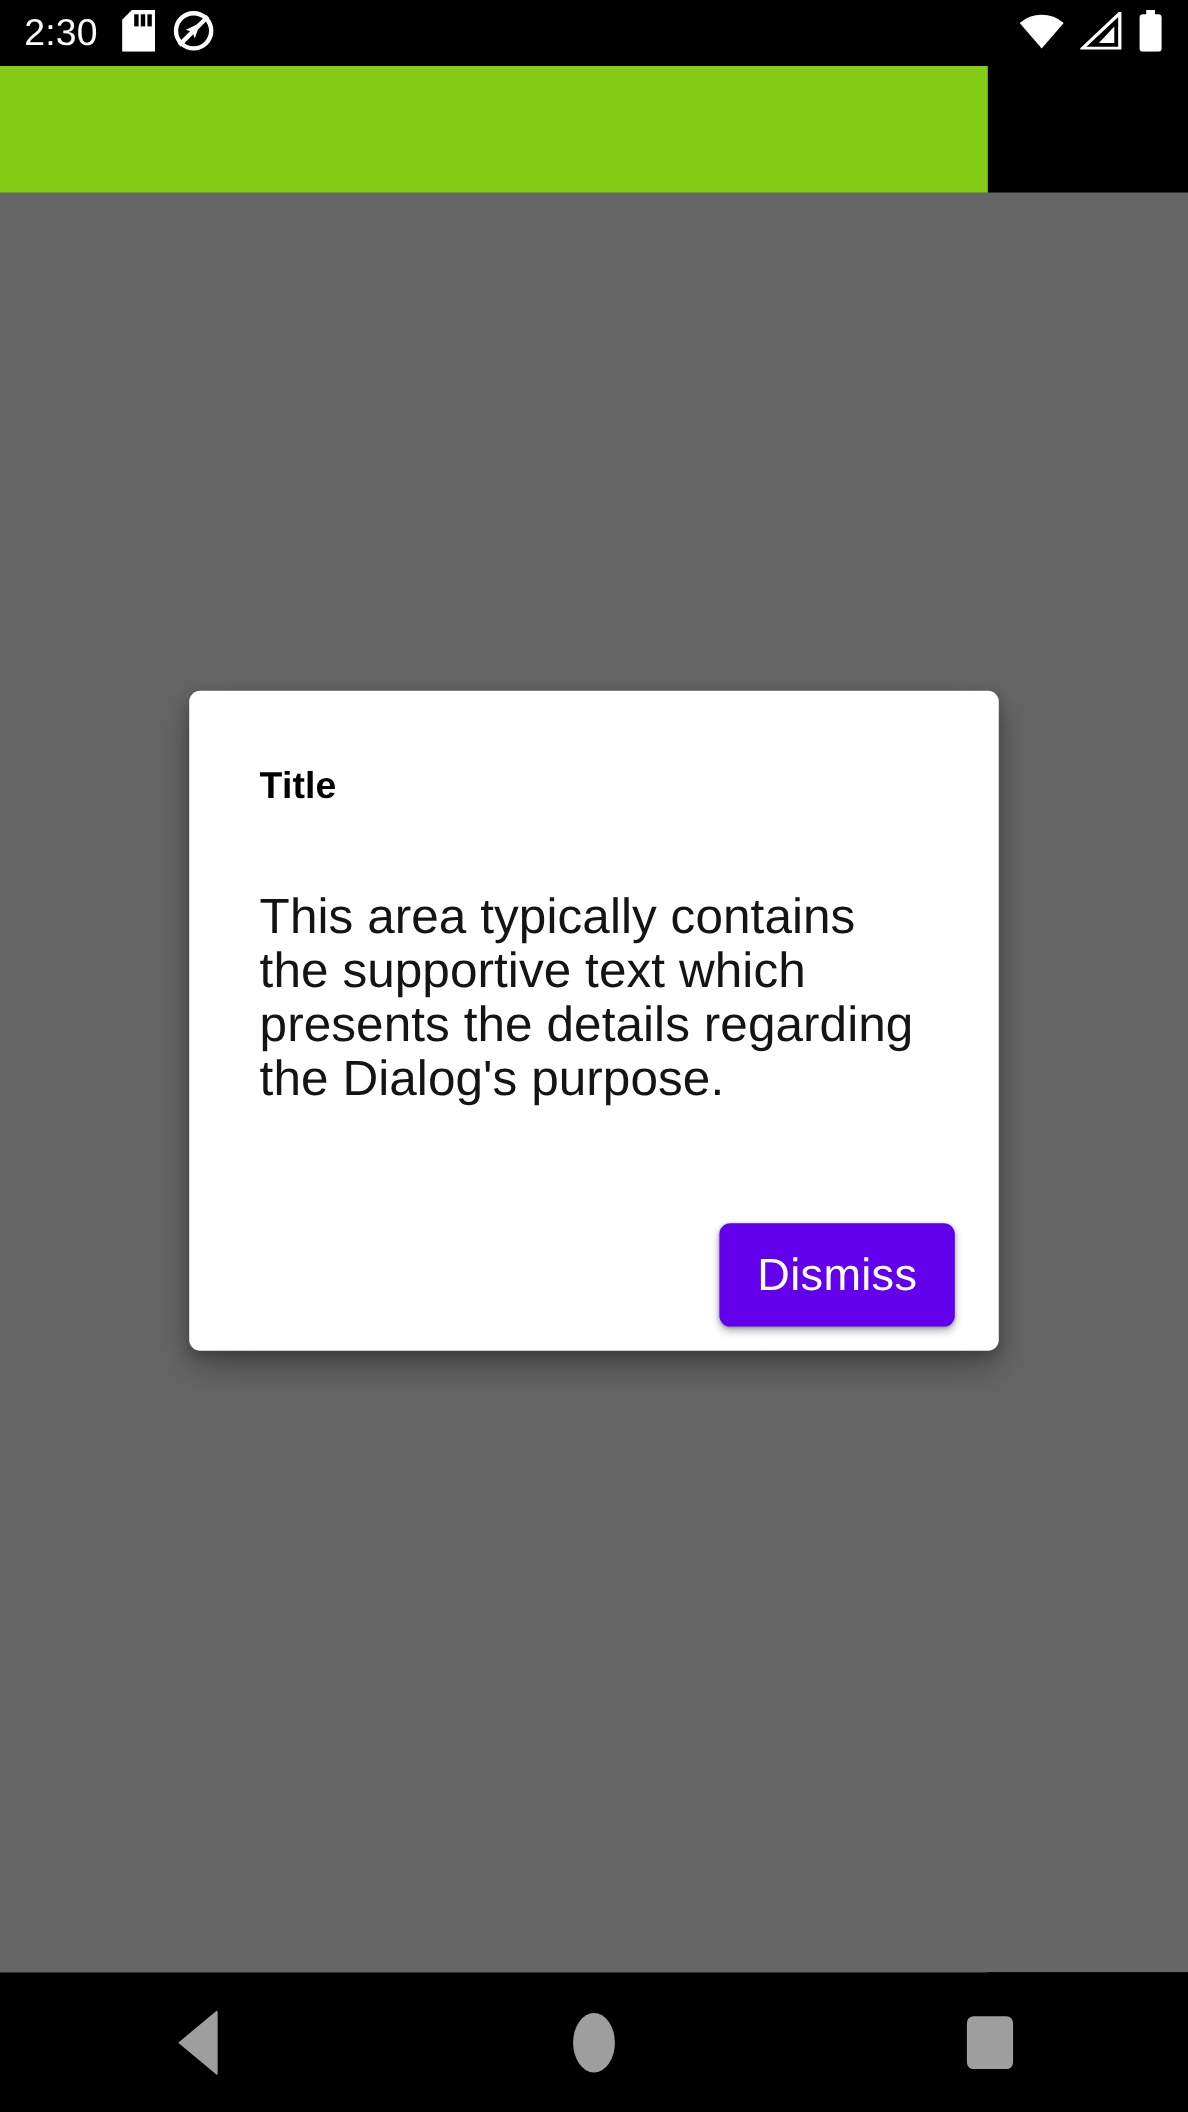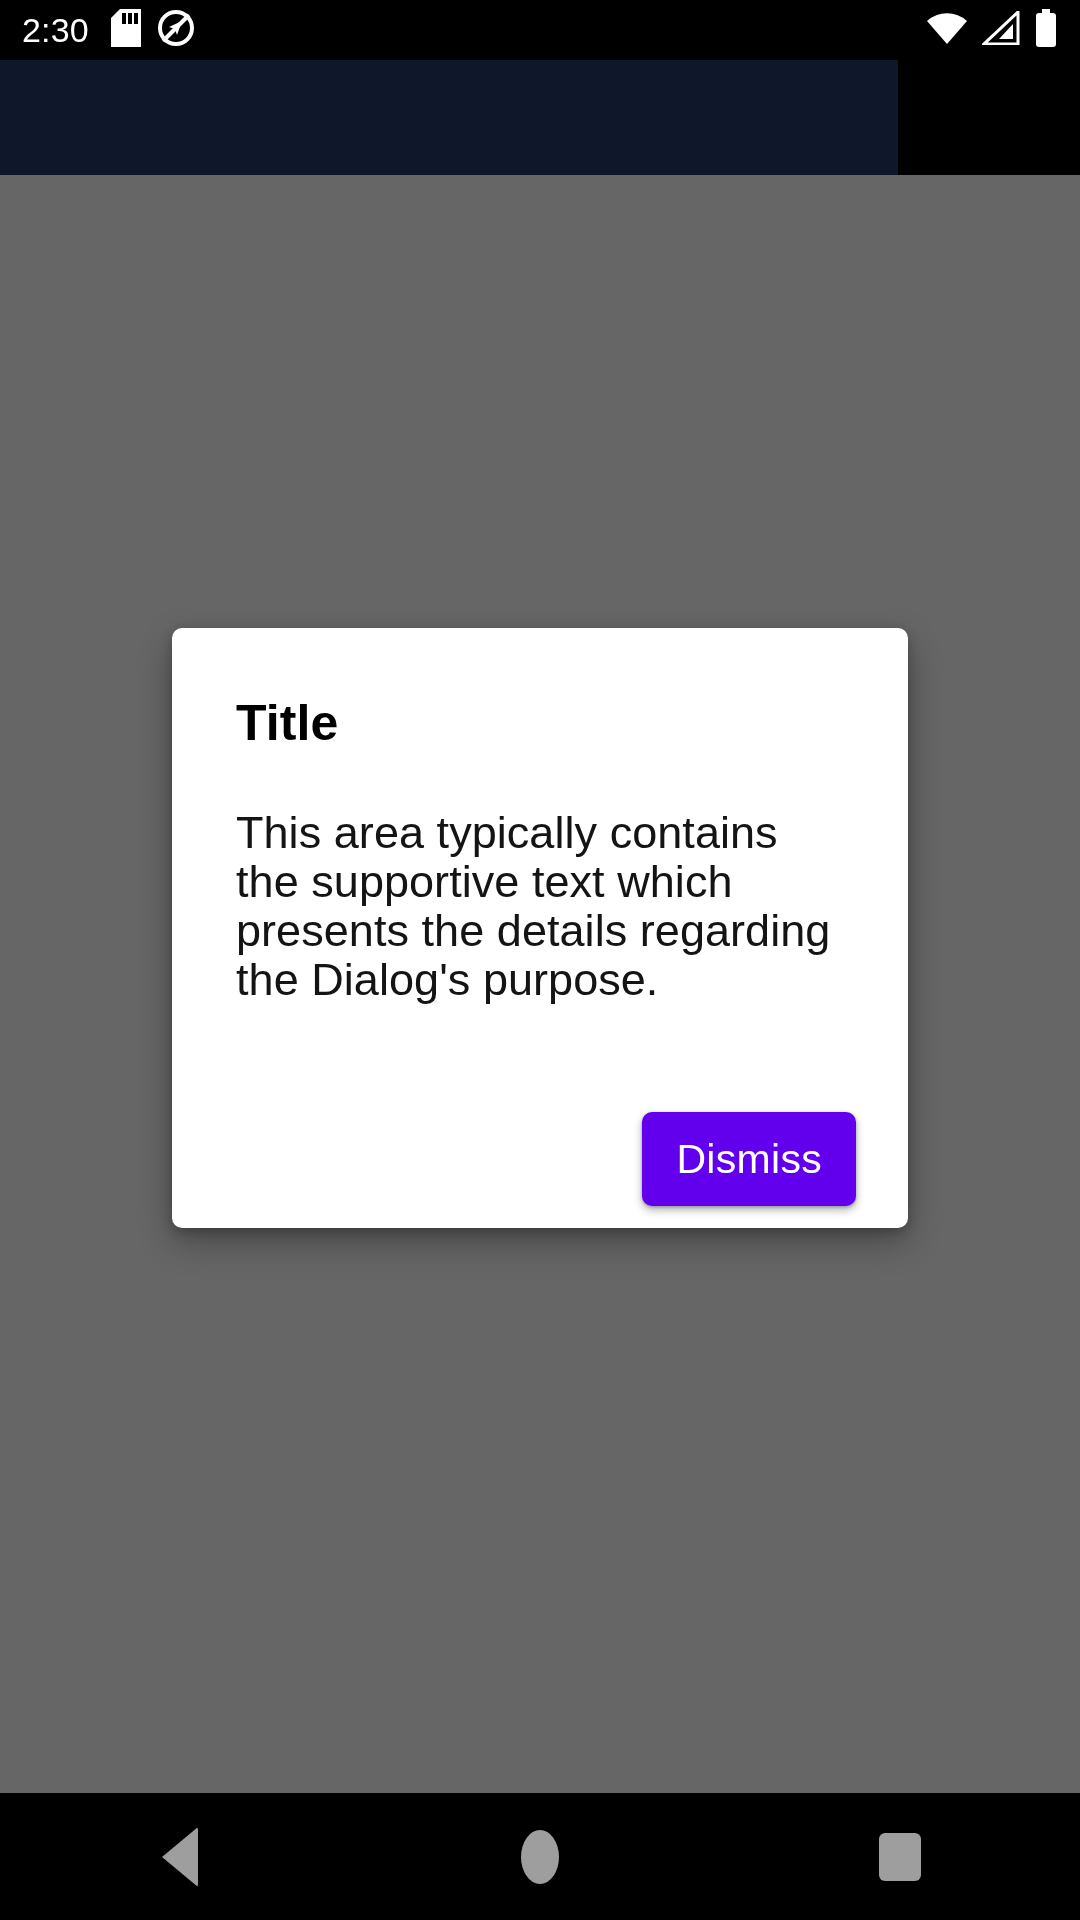--- a/index.html
+++ b/index.html
@@ -5,21 +5,21 @@
   * { margin:0; padding:0; box-sizing:border-box; }
   html, body {
     width:1080px; height:1920px;
     background:#000;
     font-family:"Liberation Sans", sans-serif;
     overflow:hidden;
   }
   .screen {
     position:relative;
     width:898px; height:1920px;
-    background:#0f172a;
+    background:#84cc16;
   }
 
   
   .status-bar {
     position:absolute; left:0; top:0;
     width:1080px; height:60px;
     background:#000000;
     display:flex; align-items:center;
     padding:0 22px;
   }
@@ -82,41 +82,41 @@
     width:736px; height:600px;
     background:#ffffff;
     border-radius:10px;
     box-shadow:0 14px 34px rgba(0,0,0,0.30), 0 4px 12px rgba(0,0,0,0.22);
     overflow:hidden;
   }
   .dialog-title {
     position:absolute;
     left:64px; top:68px;
     color:#000000;
-    font-size:50px;
+    font-size:34px;
     font-weight:bold;
     letter-spacing:0.1px;
     line-height:1.1;
   }
   .dialog-body {
     position:absolute;
     left:64px; top:180px;
     width:612px;
     color:#141414;
     font-size:45px;
     font-weight:400;
     line-height:49px;
     letter-spacing:0.05px;
   }
   .dialog-actions {
     position:absolute;
     left:0; right:0; bottom:22px;
     display:flex; justify-content:flex-end; align-items:center;
     gap:16px;
-    padding-right:52px;
+    padding-right:40px;
   }
   .dlg-btn {
     background:#6200ee;
     color:#ffffff;
     border:none;
     border-radius:10px;
     font-family:"Liberation Sans", sans-serif;
     font-size:41px;
     font-weight:400;
     letter-spacing:0.3px;

